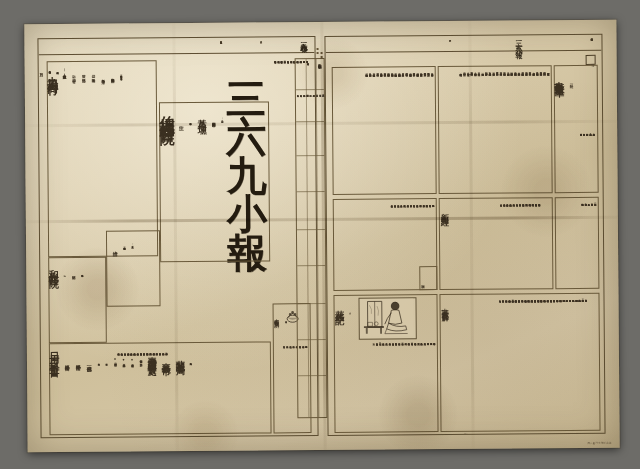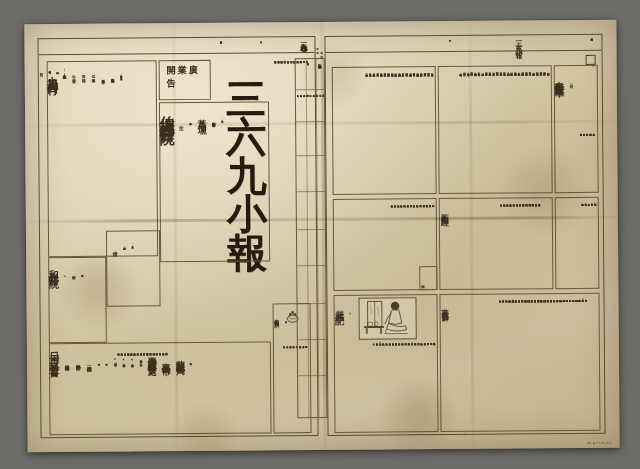--- a/index.html
+++ b/index.html
@@ -118,23 +118,20 @@
           <span class="mh-ch">六</span>
           <span class="mh-ch">九</span>
           <span class="mh-ch">小</span>
           <span class="mh-ch">報</span>
         </div>
         <span class="v sm" style="left:198px;top:218px;">三月日刊</span>
         <span class="v micro" style="left:166px;top:6px;">昭和七年五月六日第三種郵便物認可</span>
         <span class="v micro" style="left:244px;top:6px;">昭和四年十月九日創刊</span>
 
         
-        <div class="box" style="left:120px;top:6px;width:52px;height:40px;">
-          <span style="position:absolute;left:7px;top:3px;font-size:9px;font-weight:bold;color:#2e2518;writing-mode:horizontal-tb;letter-spacing:2px;">開業廣告</span>
-        </div>
 
         
         <div class="box" style="left:8px;top:6px;width:110px;height:196px;">
           <span class="v lg" style="right:34px;top:60px;font-size:11px;letter-spacing:2px;">力拾馬商行</span>
           <span class="v sm" style="right:52px;top:28px;">(合資・株式・會社・登記)</span>
           <span class="v sm" style="right:62px;top:14px;">歡迎 秘密嚴守</span>
           <span class="v sm" style="right:72px;top:14px;">營業 懇切迅速</span>
           <span class="v sm" style="right:82px;top:14px;">直營 歐米獨逸</span>
           <span class="v sm" style="right:92px;top:14px;">各門外活最廉</span>
           <span class="v sm" style="right:102px;top:14px;">敝店新來各種貨品</span>

